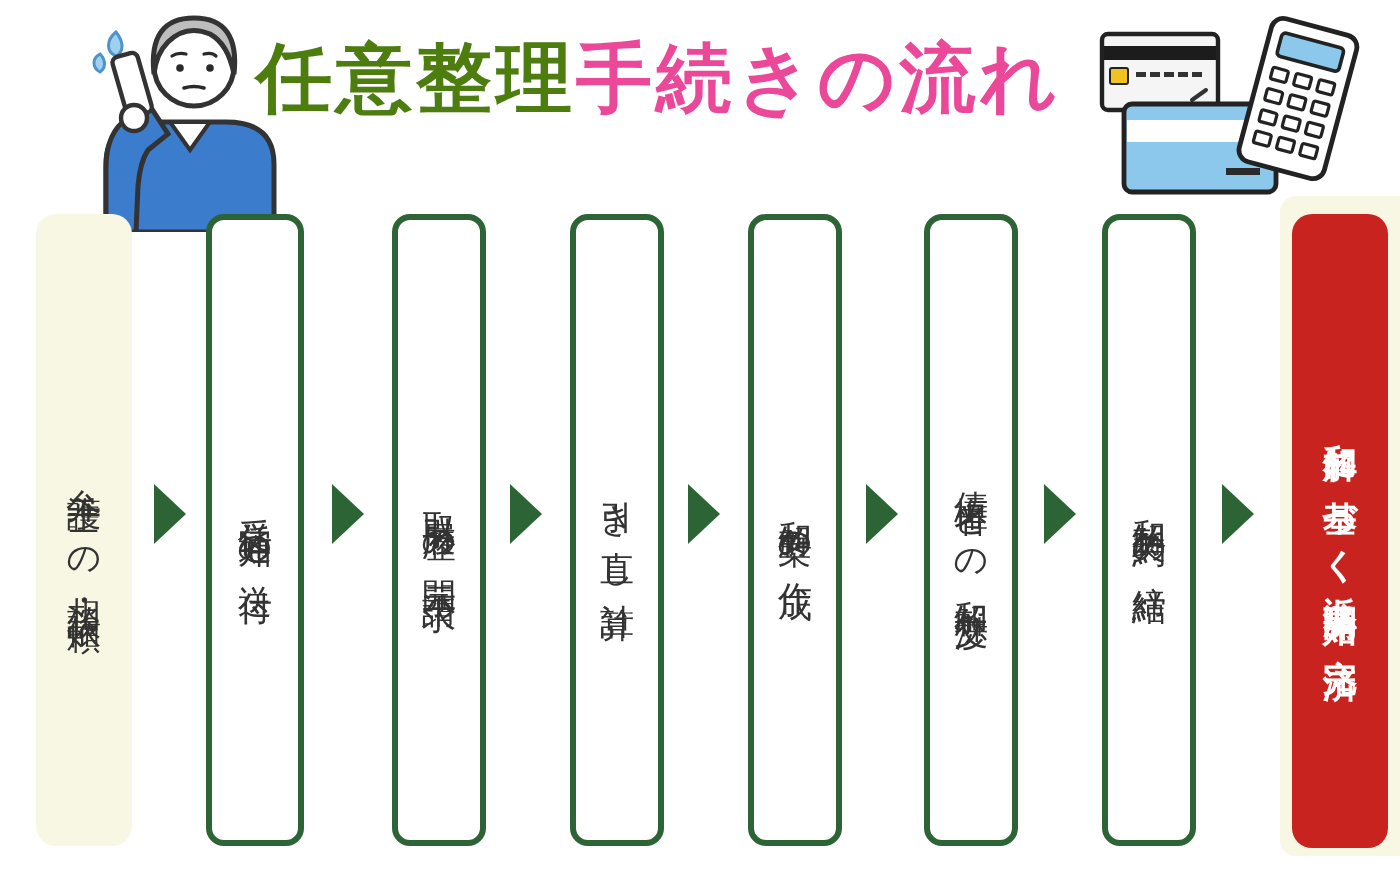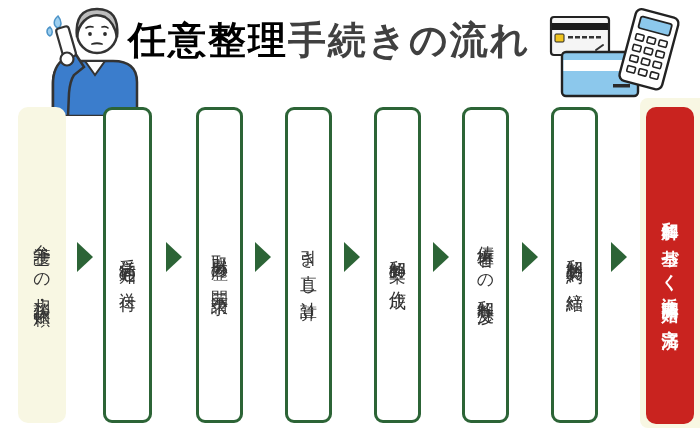--- a/index.html
+++ b/index.html
@@ -7,22 +7,22 @@
   .canvas {
     position:relative; width:700px; height:440px; background:#ffffff;
     overflow:hidden; font-family:"Liberation Sans","DejaVu Sans",sans-serif;
   }
 
   
   .title {
     position:absolute; left:128px; top:20px; font-size:38px; line-height:1.1;
     font-weight:bold; letter-spacing:2px; white-space:nowrap;
   }
-  .title .hl { color:#000000; }
-  .title .rest { color:#404040; }
+  .title .hl { color:#4d7c0f; }
+  .title .rest { color:#ec4899; }
 
   .person-svg { position:absolute; left:44px; top:0; width:102px; height:116px; }
   .money-svg  { position:absolute; left:543px; top:6px; width:152px; height:94px; }
 
   
   .step {
     position:absolute; top:107px; height:316px;
     display:flex; align-items:center; justify-content:center;
     writing-mode:vertical-rl; text-orientation:mixed;
     font-size:17px; letter-spacing:3px; color:#333333; line-height:1;

